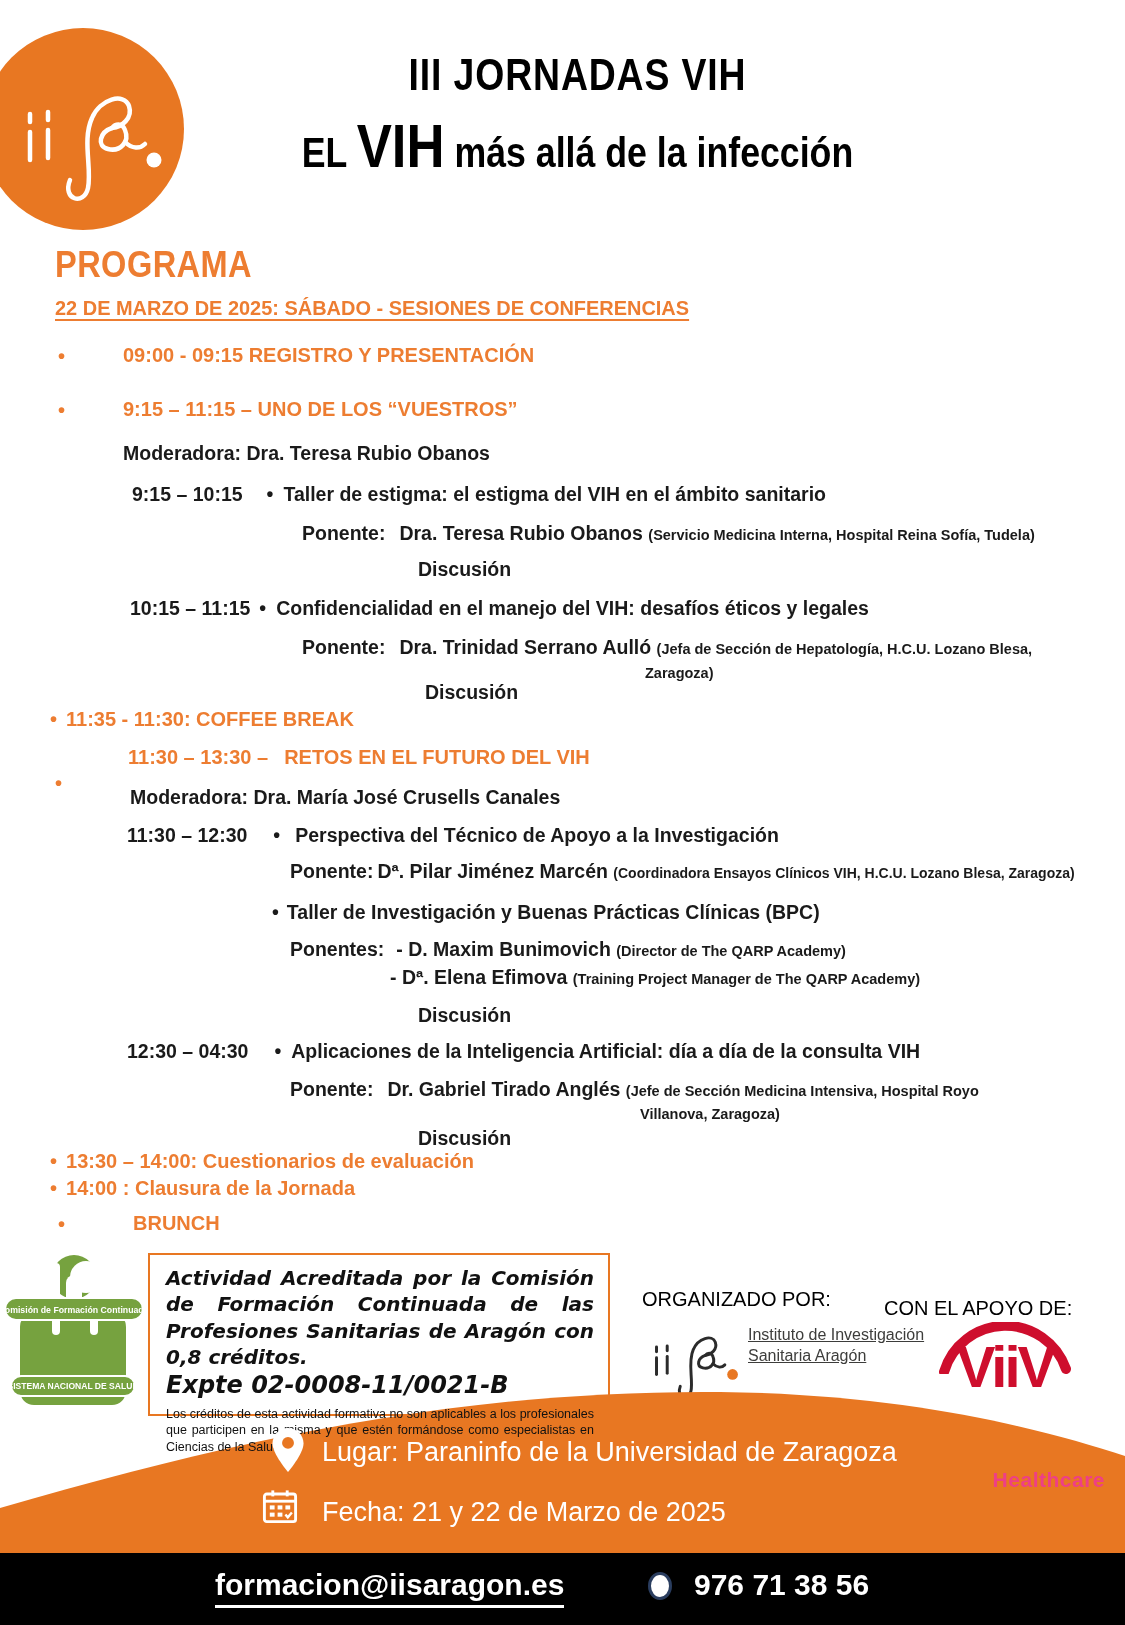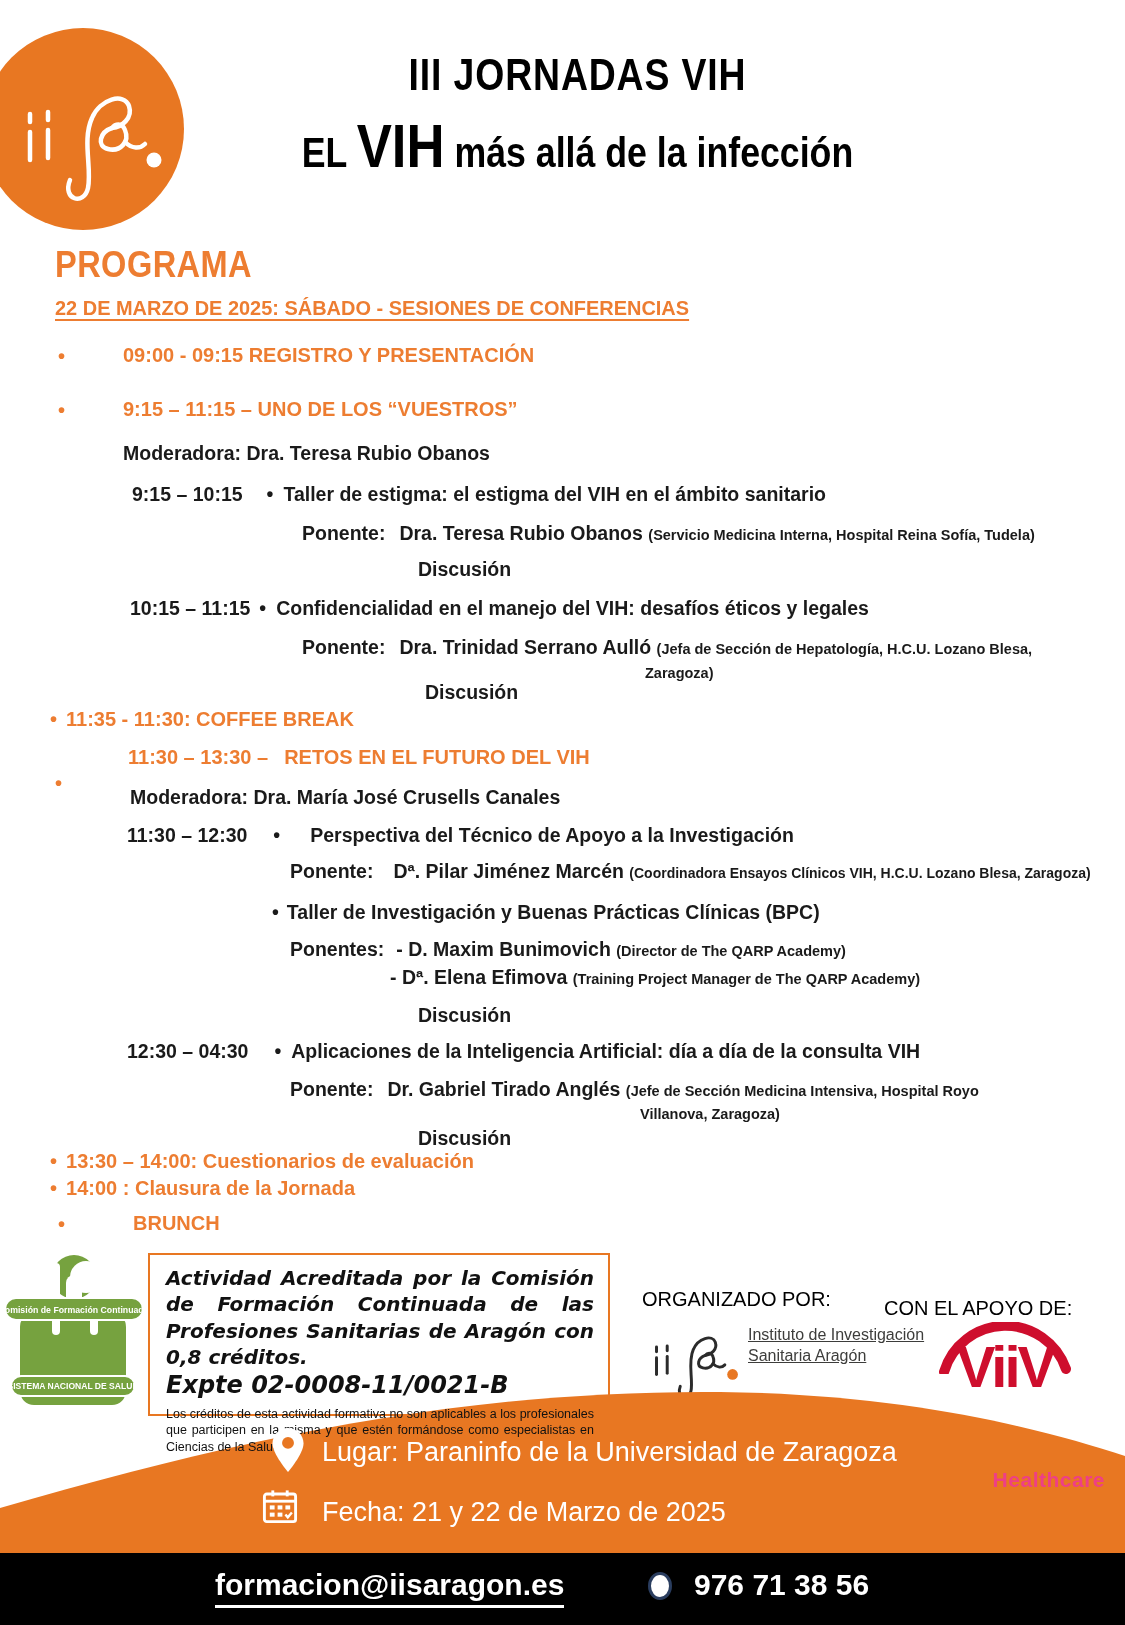--- a/index.html
+++ b/index.html
@@ -153,24 +153,24 @@
   </div>
 
   <div class="abs oline" style="left:128px;top:746px">
     <span>11:30 – 13:30 –</span><span style="margin-left:16px">RETOS EN EL FUTURO DEL VIH</span>
   </div>
   <div class="abs obullet" style="left:55px;top:772px">•</div>
 
   <div class="abs prog" style="left:130px;top:786px">Moderadora: Dra. María José Crusells Canales</div>
 
   <div class="abs prog" style="left:127px;top:824px">
-    <span>11:30 – 12:30</span><span class="bullet-dot" style="margin-left:26px">•</span><span style="margin-left:30px">Perspectiva del Técnico de Apoyo a la Investigación</span>
+    <span>11:30 – 12:30</span><span class="bullet-dot" style="margin-left:26px">•</span><span style="margin-left:15px">Perspectiva del Técnico de Apoyo a la Investigación</span>
   </div>
   <div class="abs prog" style="left:290px;top:860px">
-    <span>Ponente:</span><span style="margin-left:20px">Dª. Pilar Jiménez Marcén</span> <span class="detail" style="font-size:14px">(Coordinadora Ensayos Clínicos VIH,  H.C.U. Lozano Blesa, Zaragoza)</span>
+    <span>Ponente:</span><span style="margin-left:4px">Dª. Pilar Jiménez Marcén</span> <span class="detail" style="font-size:14px">(Coordinadora Ensayos Clínicos VIH,  H.C.U. Lozano Blesa, Zaragoza)</span>
   </div>
 
   <div class="abs prog" style="left:272px;top:901px">
     <span>•</span><span style="margin-left:8px">Taller de Investigación y Buenas Prácticas Clínicas (BPC)</span>
   </div>
   <div class="abs prog" style="left:290px;top:938px">
     <span>Ponentes:</span><span style="margin-left:12px">- D. Maxim Bunimovich</span> <span class="detail">(Director de The QARP Academy)</span>
   </div>
   <div class="abs prog" style="left:390px;top:966px">
     <span>- Dª. Elena Efimova</span> <span class="detail">(Training Project Manager de The QARP Academy)</span>

